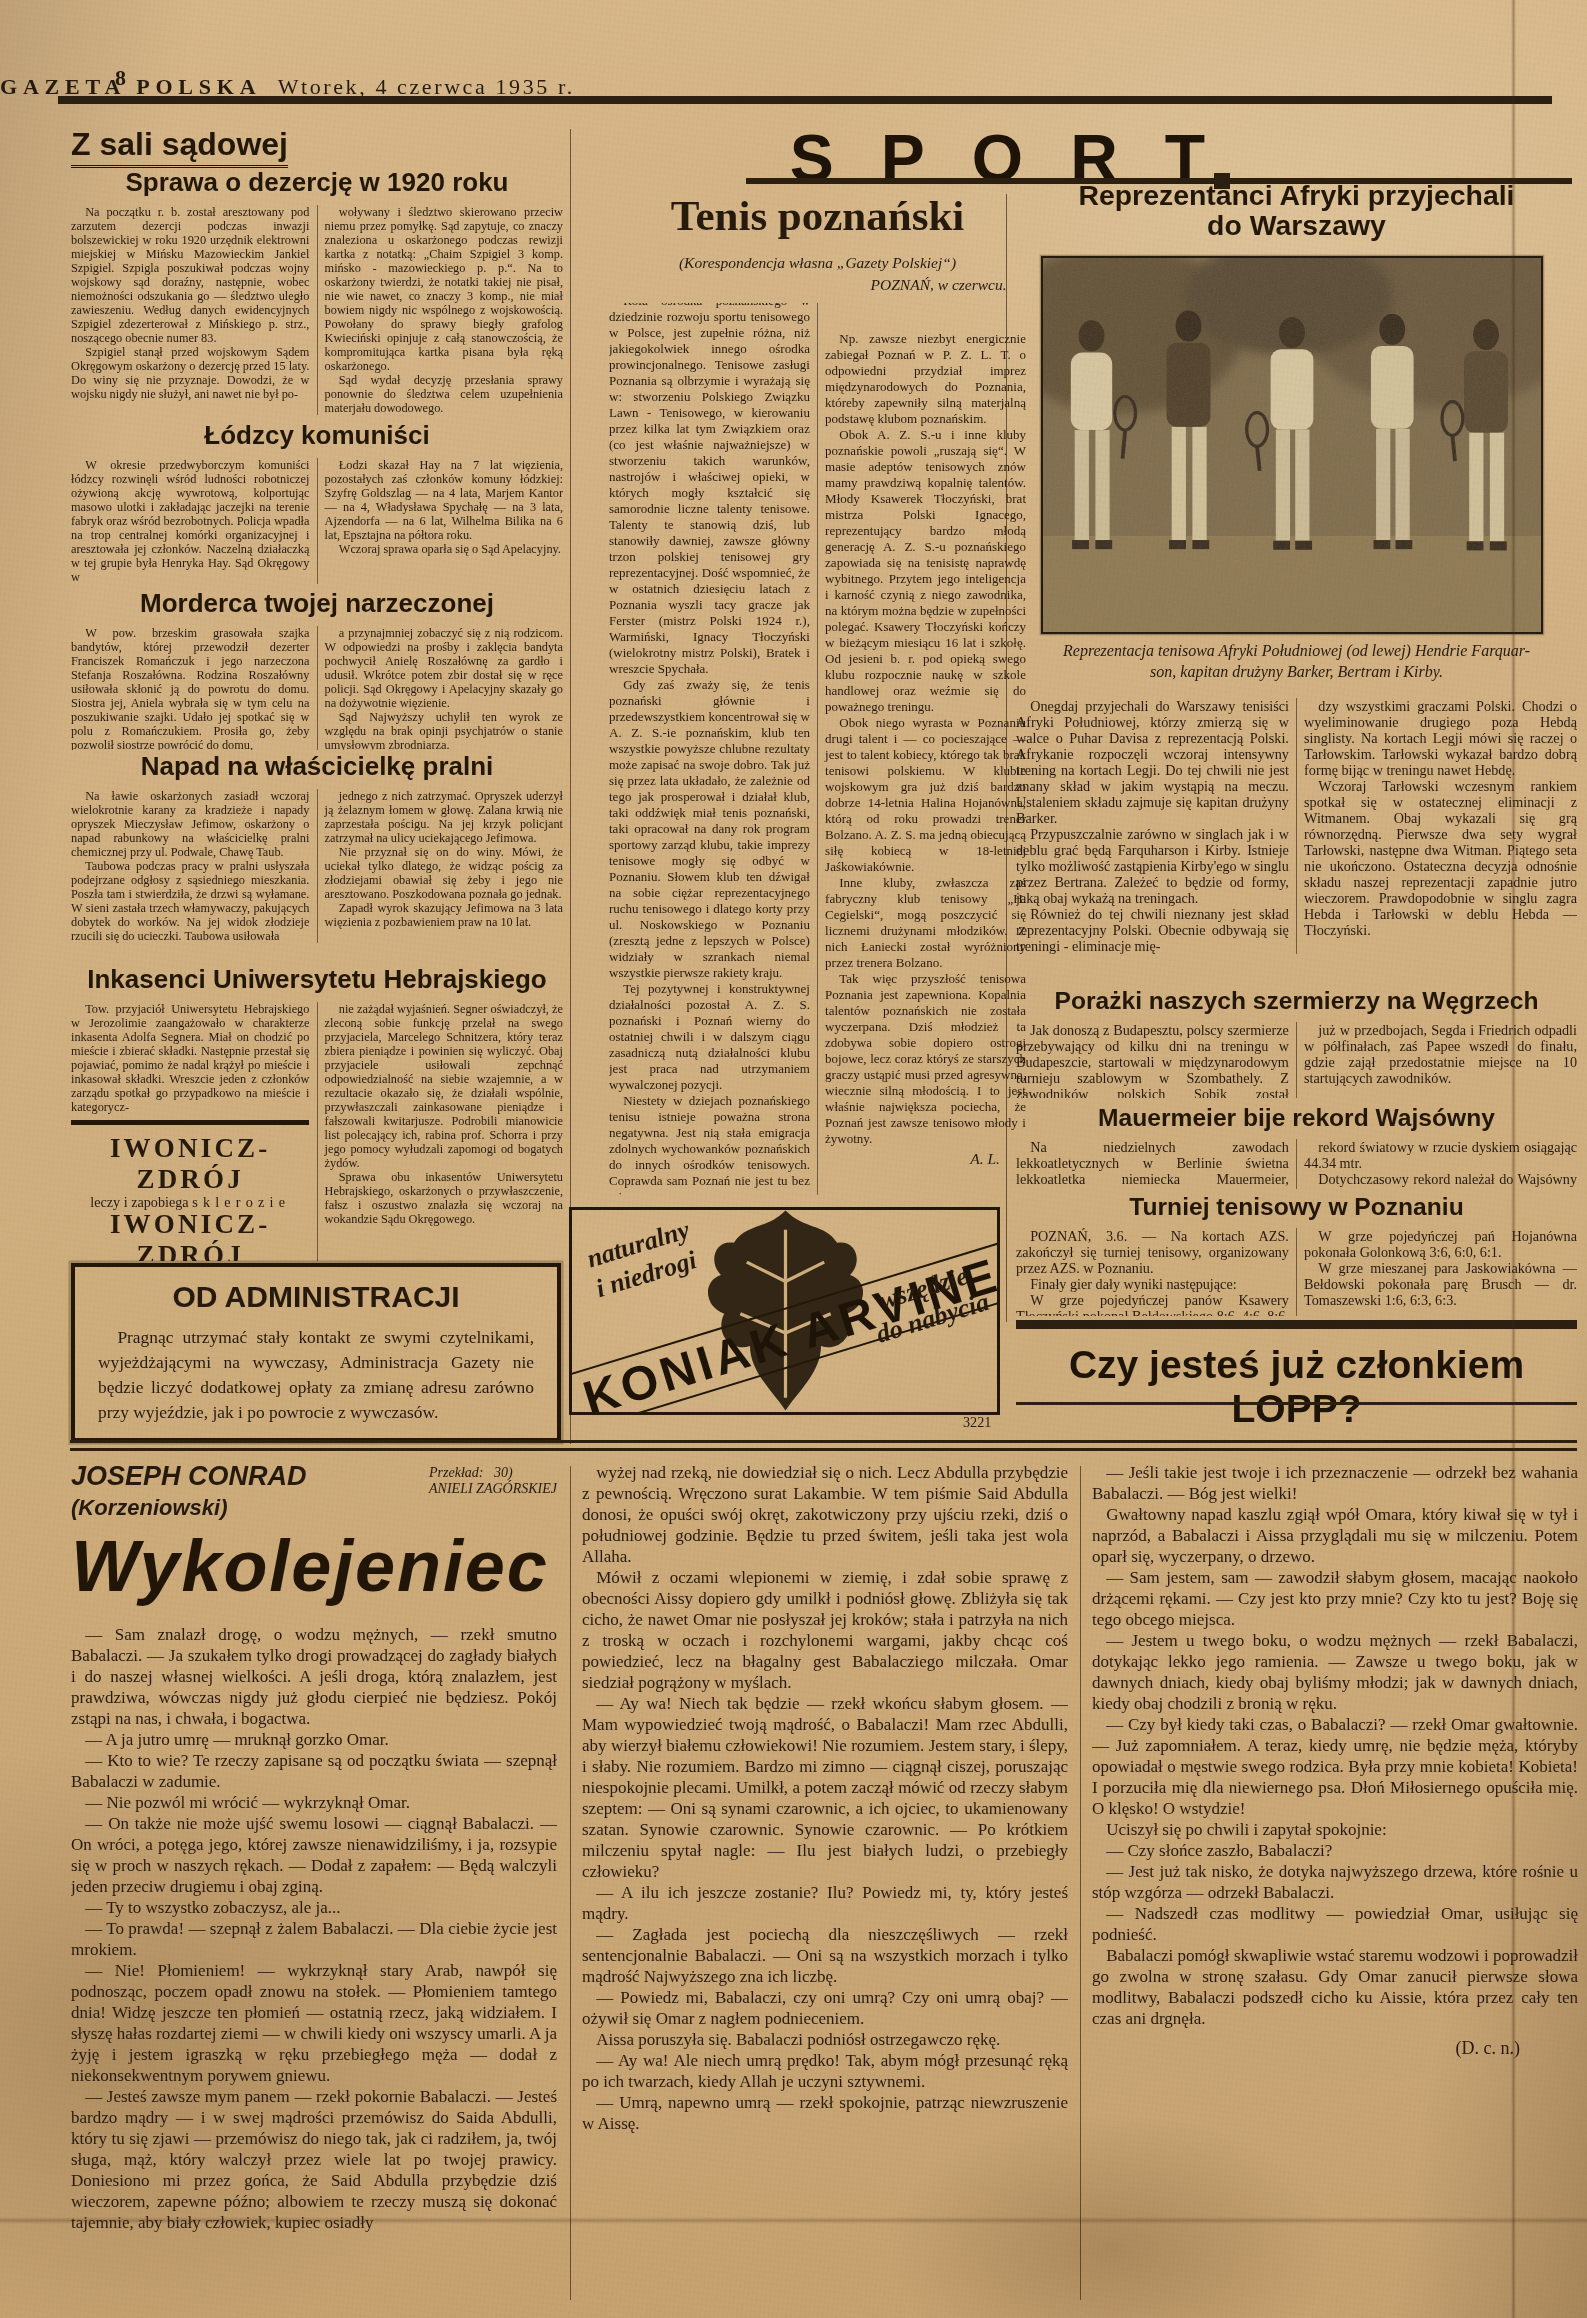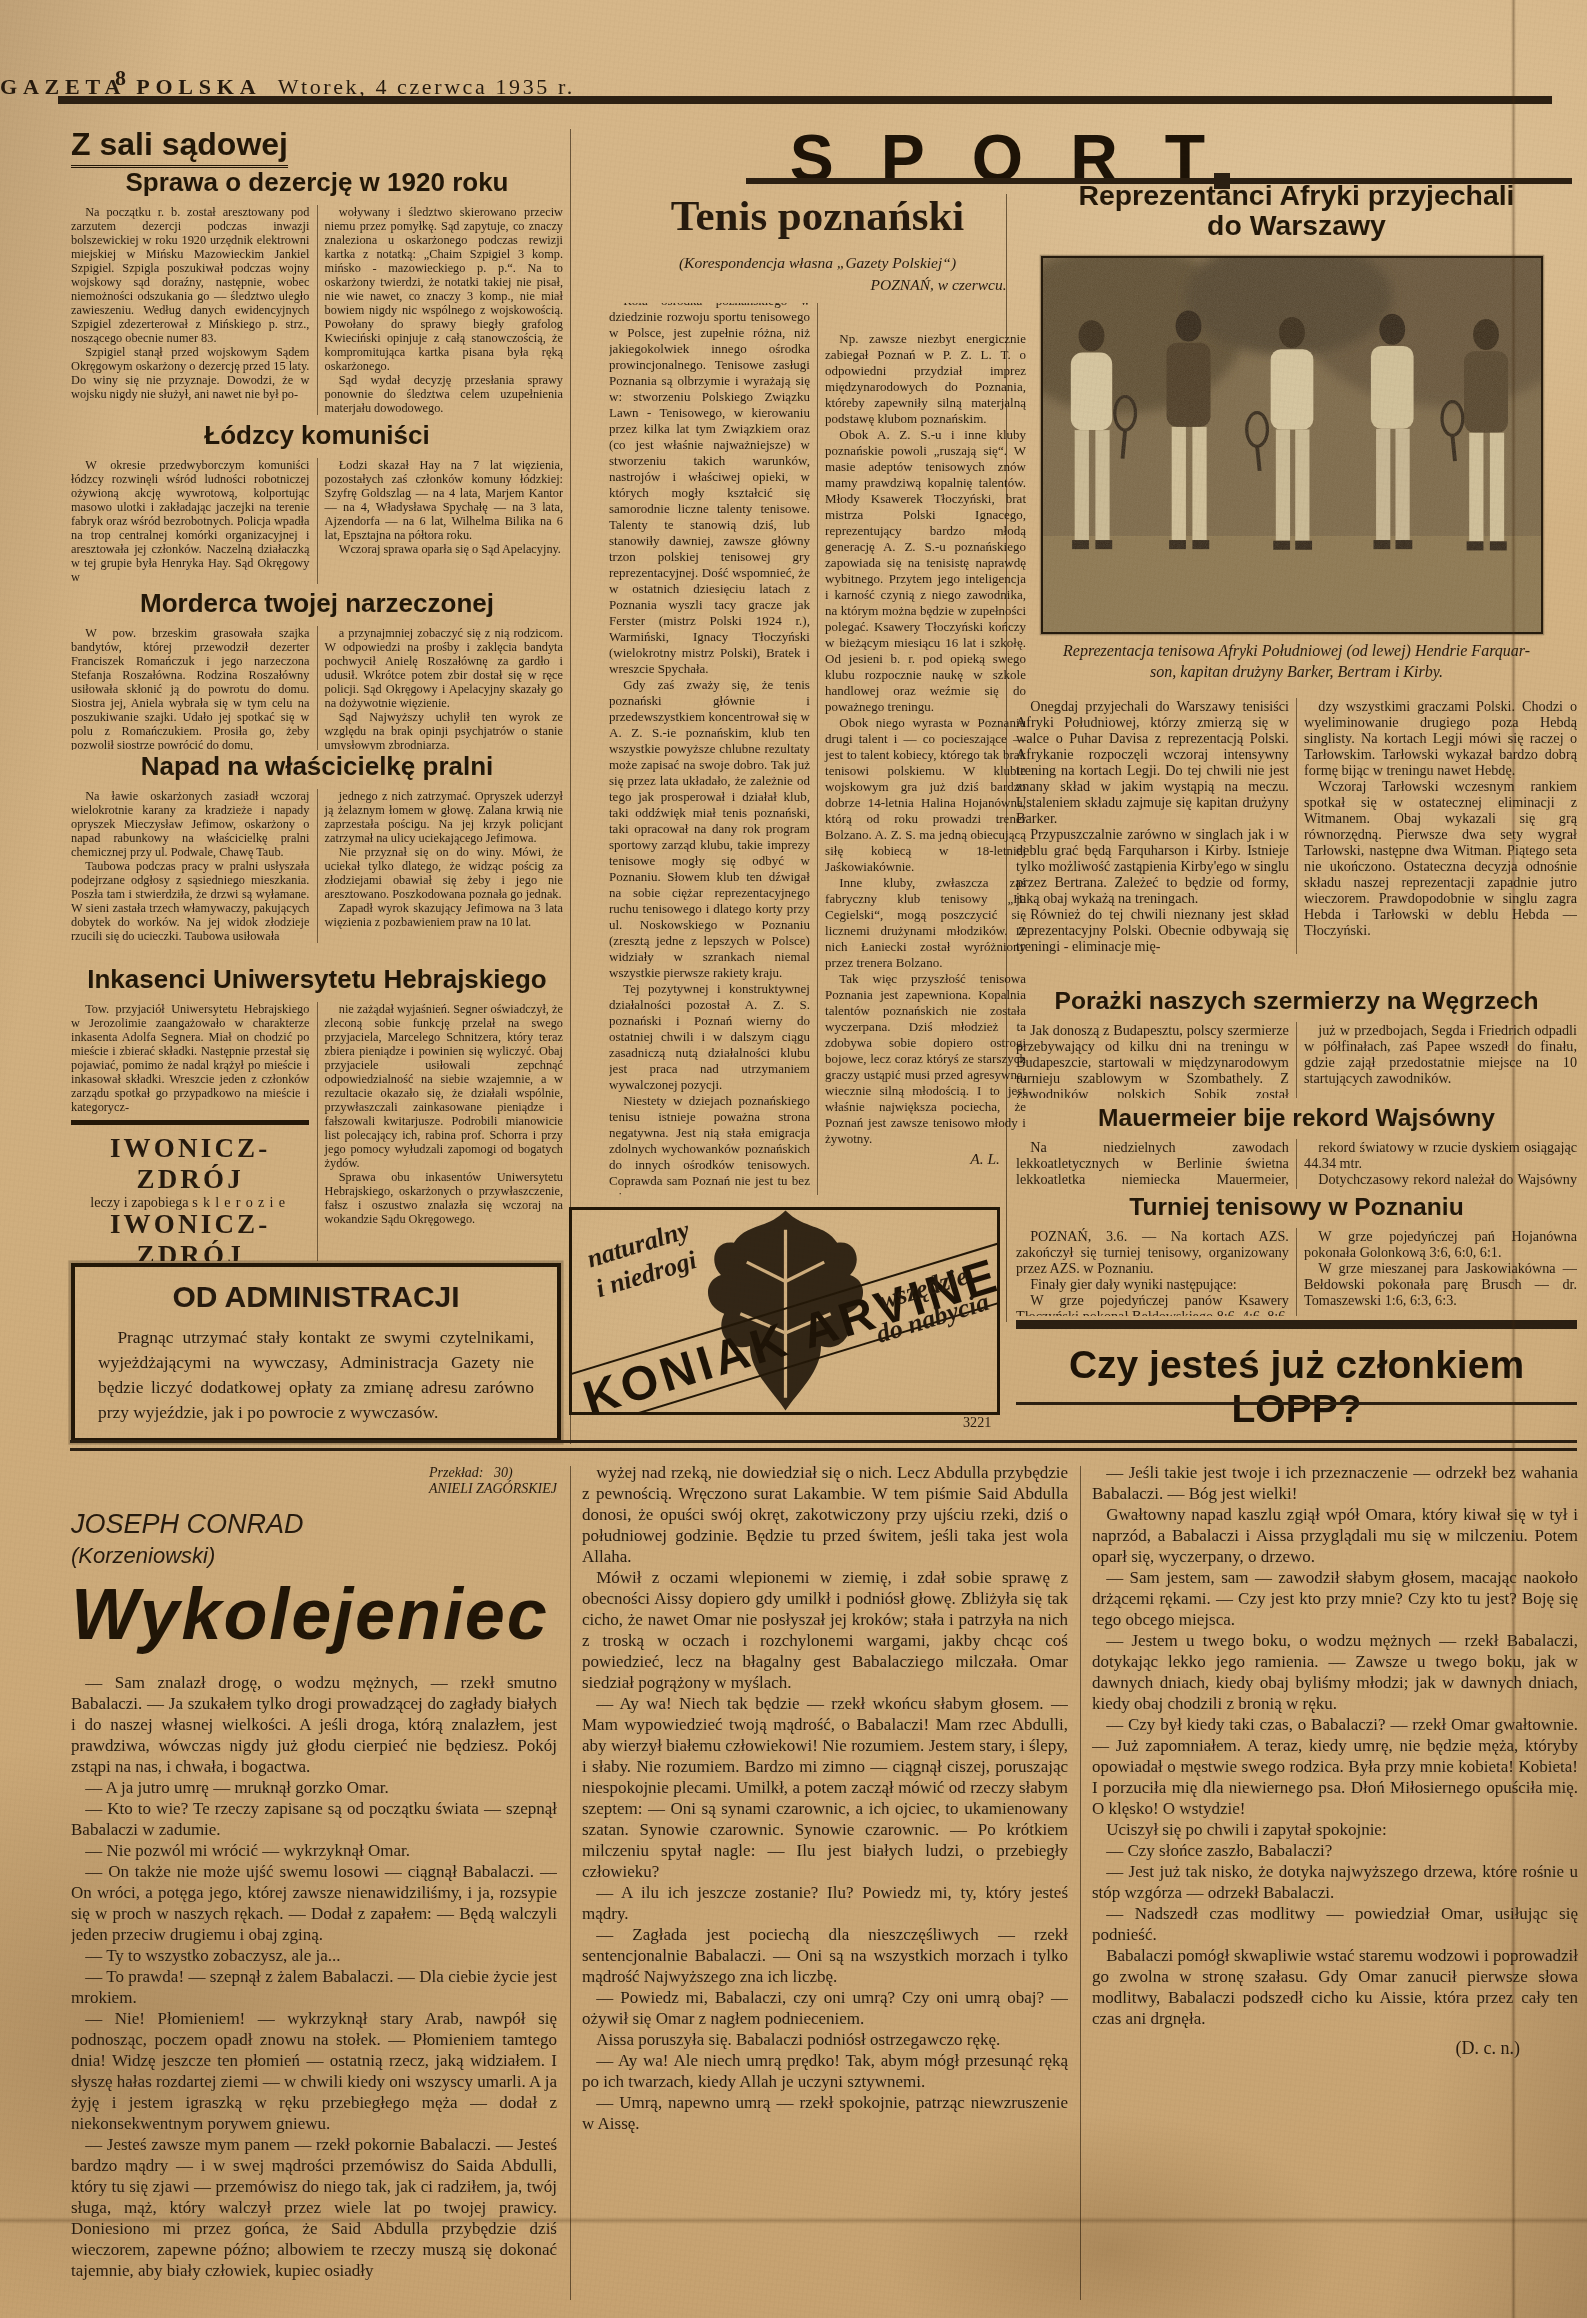--- a/index.html
+++ b/index.html
@@ -71,21 +71,21 @@
   .kon-band{position:absolute;left:-26px;top:97px;width:491px;transform:rotate(-17deg);
     border-top:2.6px solid #221708;border-bottom:2.6px solid #221708;text-align:center;
     font-family:"Liberation Sans",sans-serif;font-weight:900;font-size:48px;letter-spacing:3.9px;color:#1d1307;}
   .kon-script{position:absolute;font-style:italic;font-weight:bold;font-size:26px;transform:rotate(-17deg);line-height:1.2;}
   .lopp{font-family:"Liberation Sans",sans-serif;font-weight:900;font-size:39px;text-align:center;color:#1d1307;}
   
   .novel{position:absolute;left:71px;top:1462px;width:1507px;height:847px;}
   .novel .ncol{position:absolute;top:0;width:486px;height:847px;overflow:hidden;}
   .novel .body-s{font-size:17px;line-height:21px;}
   .nhead{display:flex;justify-content:space-between;margin-bottom:3.9px;}
-  .nauthor{font-family:"Liberation Sans",sans-serif;font-weight:400;font-style:italic;font-size:27px;line-height:1.1;margin-top:48px;}
+  .nauthor{font-family:"Liberation Sans",sans-serif;font-weight:700;font-style:italic;font-size:27px;line-height:1.1;}
   .nauthor .k{font-size:22px;}
   .ntrans{font-style:italic;font-size:14px;text-align:left;padding-top:2.6px;}
   .ntitle{font-weight:900;font-style:italic;font-size:72px;letter-spacing:1.9px;margin:1.3px 0 17px 0;
     font-family:"Liberation Sans",sans-serif;color:#201507;}
   .dcn{text-align:right;font-size:18px;margin-top:9px;padding-right:58px;}
   .grain{position:absolute;inset:0;pointer-events:none;opacity:.5;
     background:repeating-linear-gradient(7deg, rgba(120,85,40,.03) 0 1.9px, transparent 1.9px 5.8px),
                repeating-linear-gradient(97deg, rgba(60,40,15,.03) 0 1.3px, transparent 1.3px 4.5px);}
 </style>
 </head>

